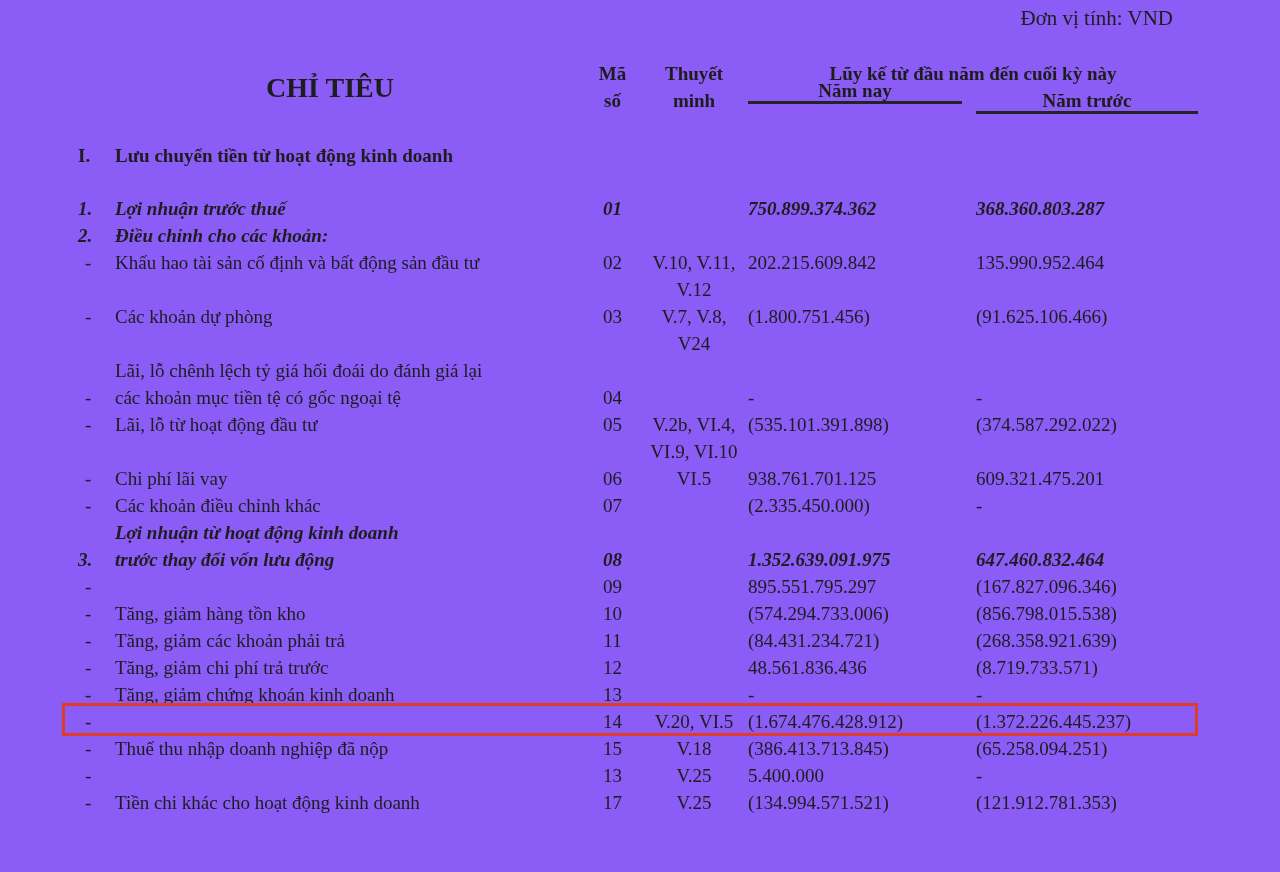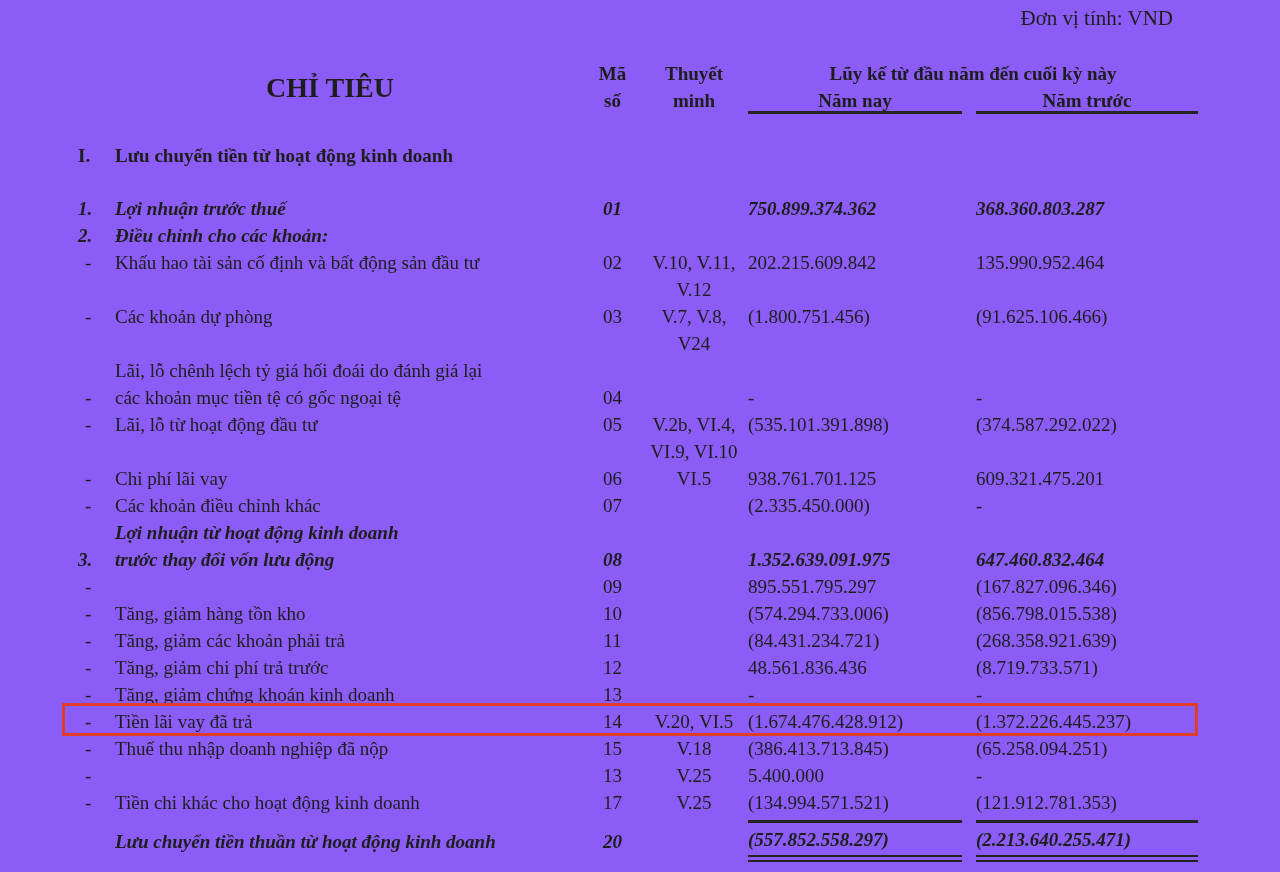--- a/index.html
+++ b/index.html
@@ -12,21 +12,21 @@
 
   
   .unit{position:absolute;top:5px;left:0;width:1173px;text-align:right;font-size:21px;line-height:27px;}
   .th{position:absolute;font-weight:bold;font-size:19px;line-height:27px;text-align:center;white-space:nowrap;}
   .th-chitieu{left:240px;top:74px;width:180px;font-size:28px;}
   .th-ma1{left:585px;top:60px;width:55px;}
   .th-ma2{left:585px;top:87px;width:55px;}
   .th-tm1{left:640px;top:60px;width:108px;}
   .th-tm2{left:640px;top:87px;width:108px;}
   .th-grp{left:748px;top:60px;width:450px;}
-  .th-nn{left:748px;top:87px;width:214px;height:24px;border-bottom:3px solid #242424;}
+  .th-nn{left:748px;top:77px;width:214px;height:24px;border-bottom:3px solid #242424;}
   .th-nt{left:976px;top:87px;width:222px;height:24px;border-bottom:3px solid #242424;}
 
   
   .tbody{position:absolute;top:142px;left:0;width:1280px;}
   .row{
     display:grid;
     grid-template-columns:75px 40px 470px 55px 108px 214px 14px 222px;
     font-size:19px;line-height:27px;align-items:start;
   }
   .row.vbottom{align-items:end;}
@@ -229,23 +229,20 @@
         <div class="c label">
           <div>Tăng, giảm chứng khoán kinh doanh</div>
         </div>
         <div class="c code">13</div>
         <div class="c notes"></div>
         <div class="c val now dash">-</div>
         <div class="c val prev dash">-</div>
       </div>
       <div class="row rel">
         <div class="c marker dashm">-</div>
-        <div class="c label">
-          <div>Tiền lãi vay đã trả</div>
-        </div>
         <div class="c code">14</div>
         <div class="c notes">
           <div>V.20, VI.5</div>
         </div>
         <div class="c val now neg">(1.674.476.428.912)</div>
         <div class="c val prev neg">(1.372.226.445.237)</div>
         <div class="hl" style="border-color: rgb(225, 59, 41);"></div>
       </div>
       <div class="row">
         <div class="c marker dashm">-</div>
@@ -273,24 +270,14 @@
         <div class="c label">
           <div>Tiền chi khác cho hoạt động kinh doanh</div>
         </div>
         <div class="c code">17</div>
         <div class="c notes">
           <div>V.25</div>
         </div>
         <div class="c val now neg">(134.994.571.521)</div>
         <div class="c val prev neg">(121.912.781.353)</div>
       </div>
-      <div class="row bi total">
-        <div class="c marker"></div>
-        <div class="c label">
-          <div>Lưu chuyển tiền thuần từ hoạt động kinh doanh</div>
-        </div>
-        <div class="c code">20</div>
-        <div class="c notes"></div>
-        <div class="c val now neg">(557.852.558.297)</div>
-        <div class="c val prev neg">(2.213.640.255.471)</div>
-      </div>
     </div>
 </div>
 
 </body></html>

